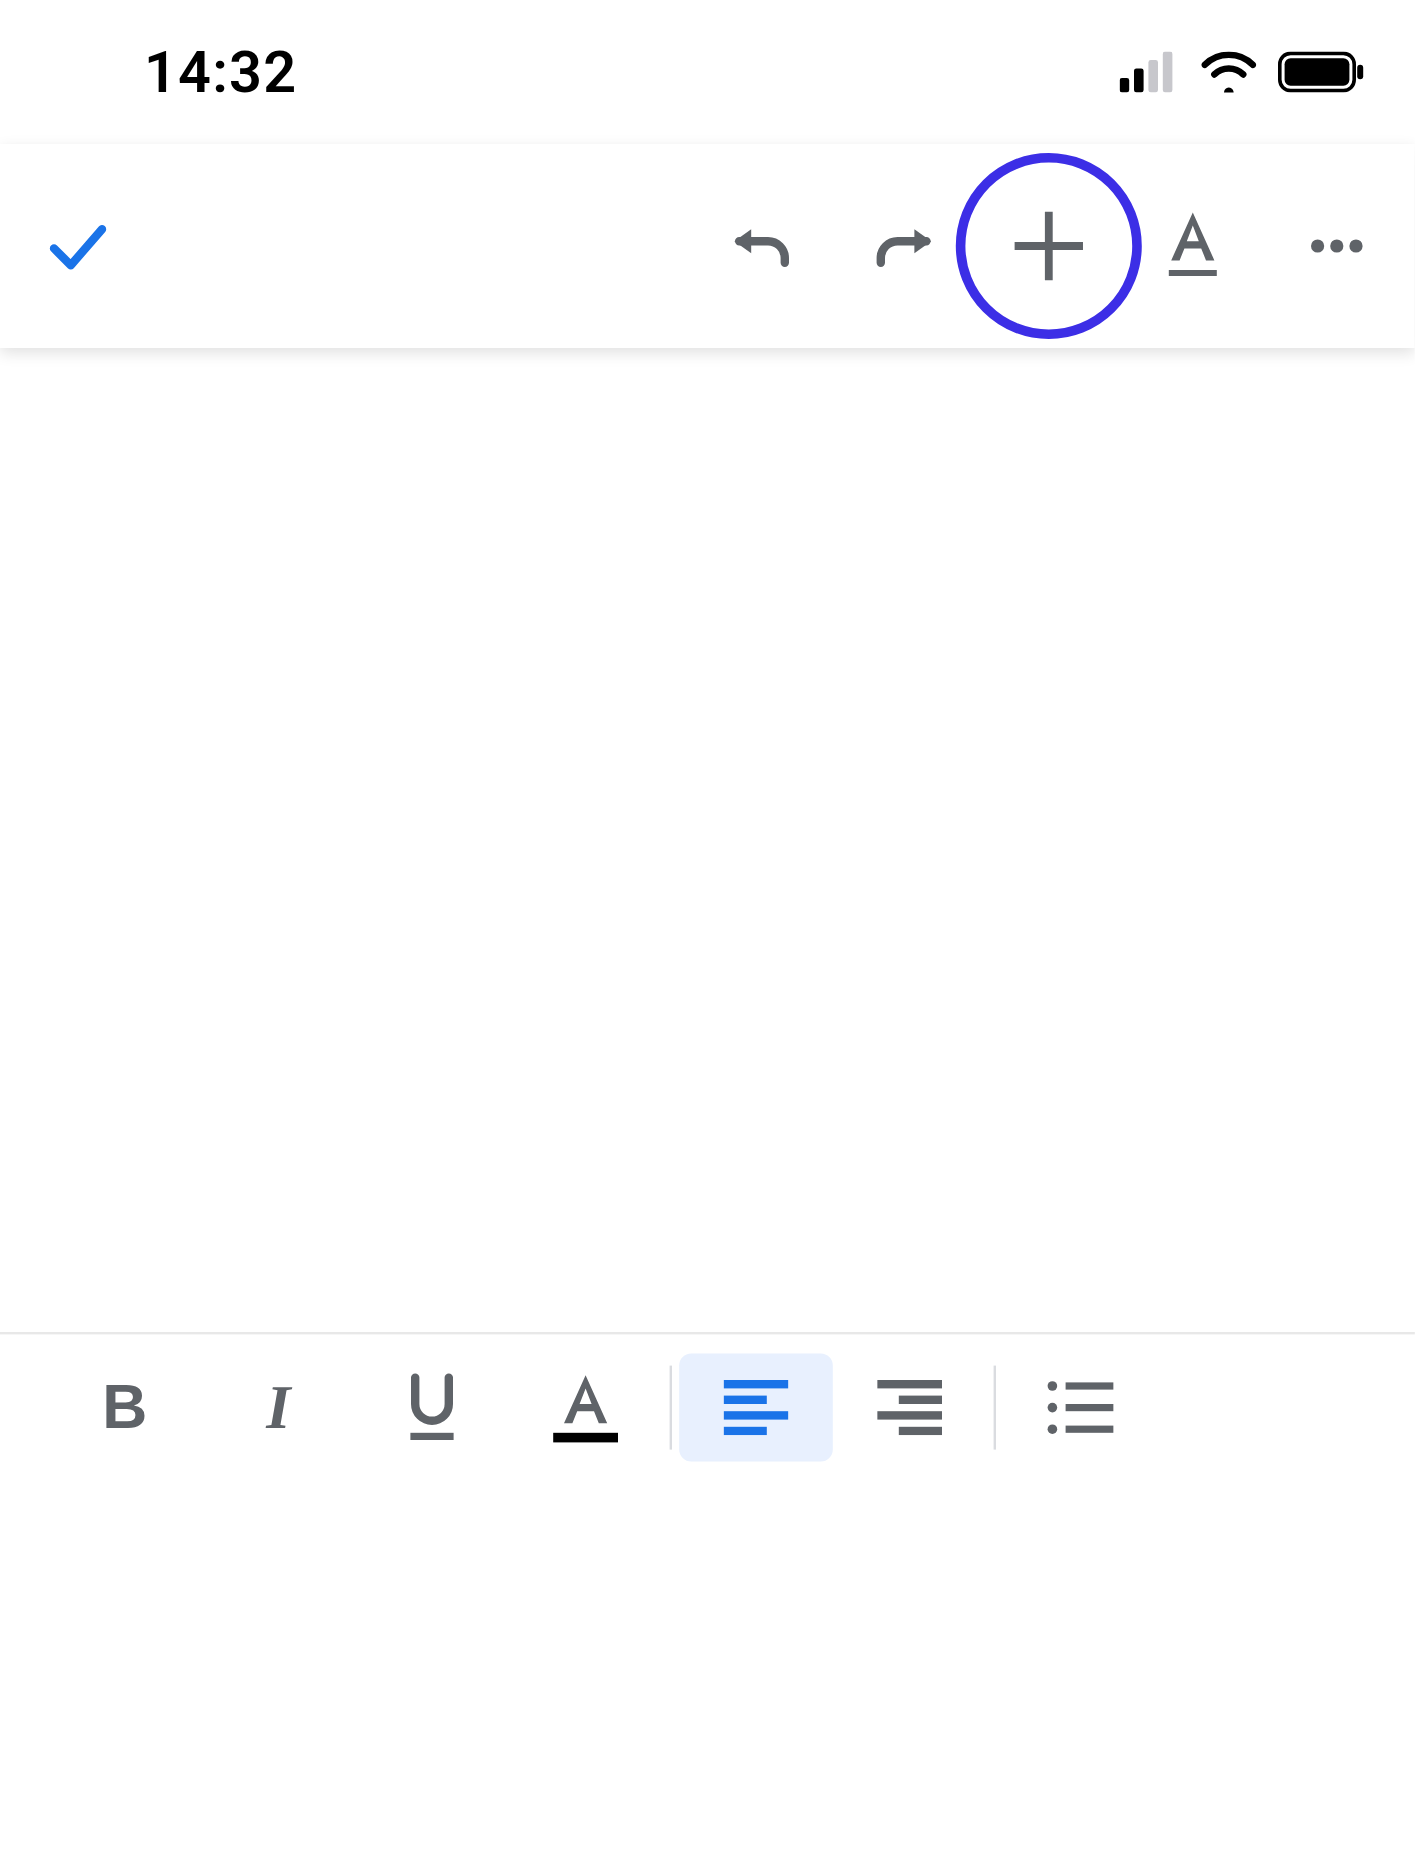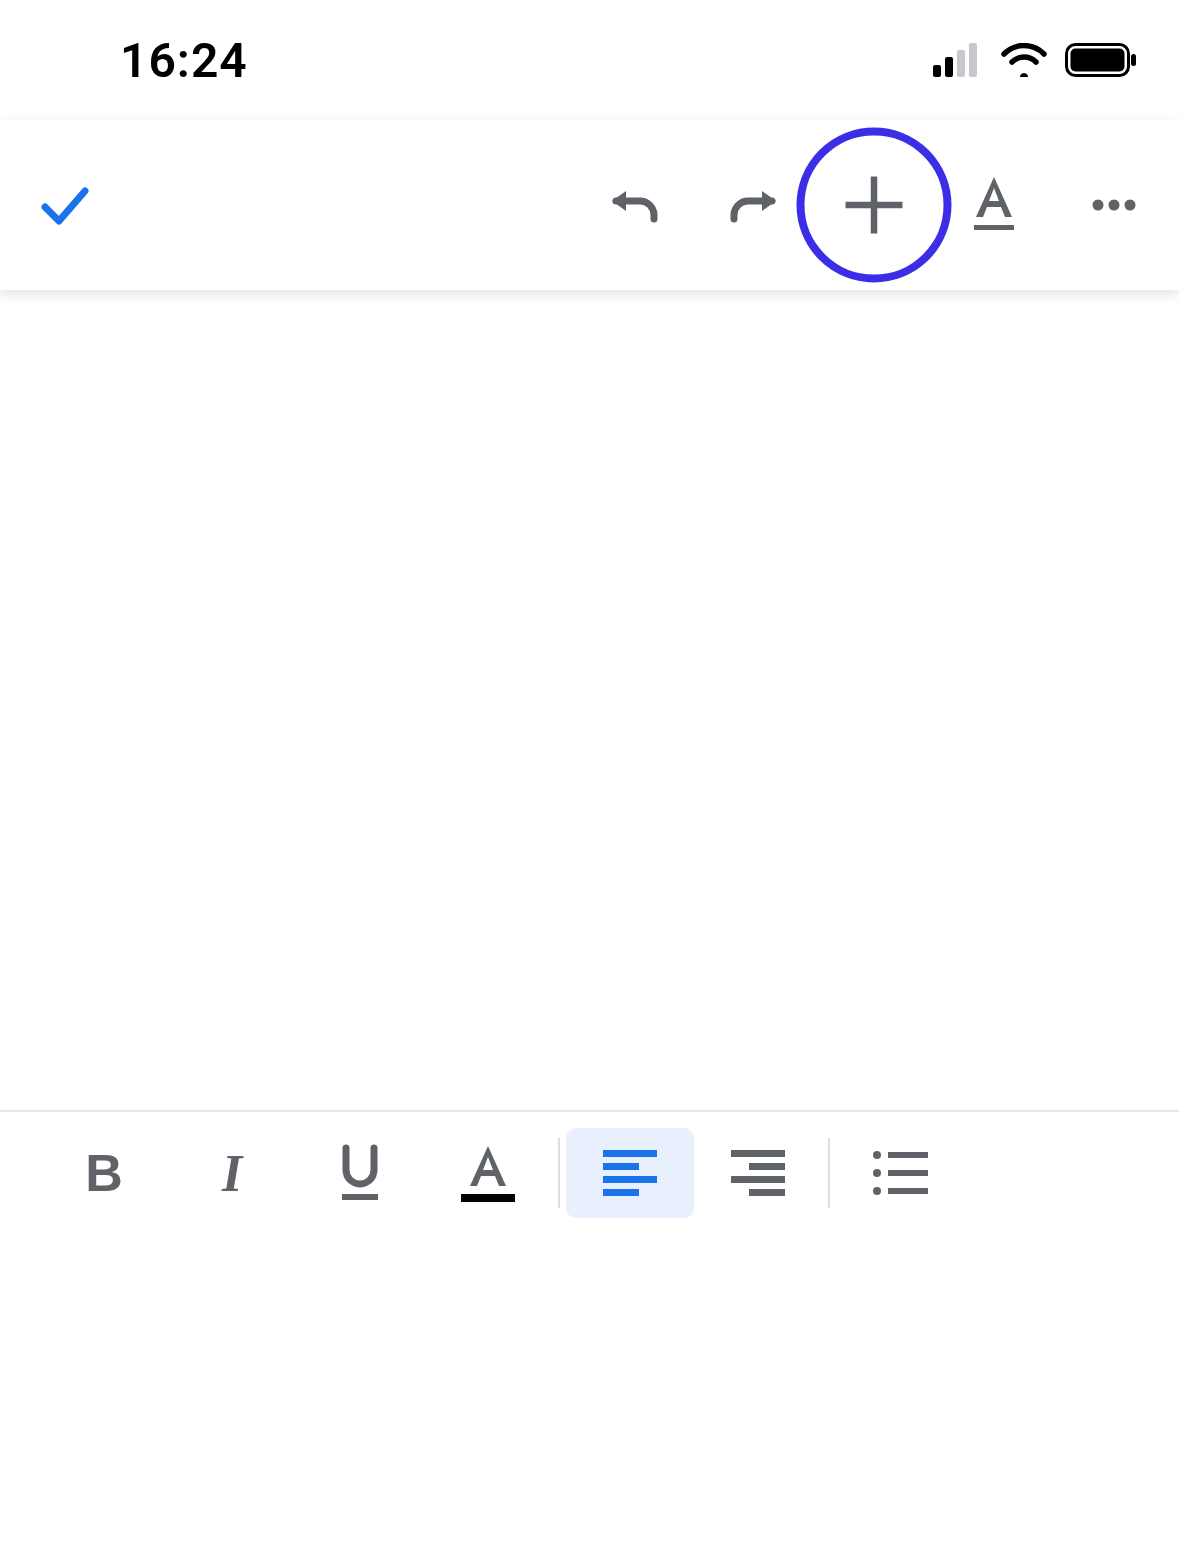--- a/index.html
+++ b/index.html
@@ -108,21 +108,21 @@
     font-weight: 600;
     font-family: Georgia, 'Times New Roman', serif;
   }
   .glyph-b { font-weight: 800; font-family: -apple-system, sans-serif; font-size: 52px;}
   .glyph-i { font-style: italic; font-family: 'Times New Roman', serif; font-size: 52px; font-weight: 700;}
 </style>
 </head>
 <body>
 
 <div class="status-bar">
-  <div class="status-time">16:24</div>
+  <div class="status-time">14:32</div>
   <div class="status-right">
 
     <svg width="50" height="34" viewBox="0 0 50 34">
       <rect x="0" y="22" width="8" height="12" rx="2" fill="#000"></rect>
       <rect x="12" y="14" width="8" height="20" rx="2" fill="#000"></rect>
       <rect x="24" y="7" width="8" height="27" rx="2" fill="#c7c7cc"></rect>
       <rect x="36" y="0" width="8" height="34" rx="2" fill="#c7c7cc"></rect>
     </svg>
 
     <svg width="46" height="34" viewBox="0 0 46 34">

